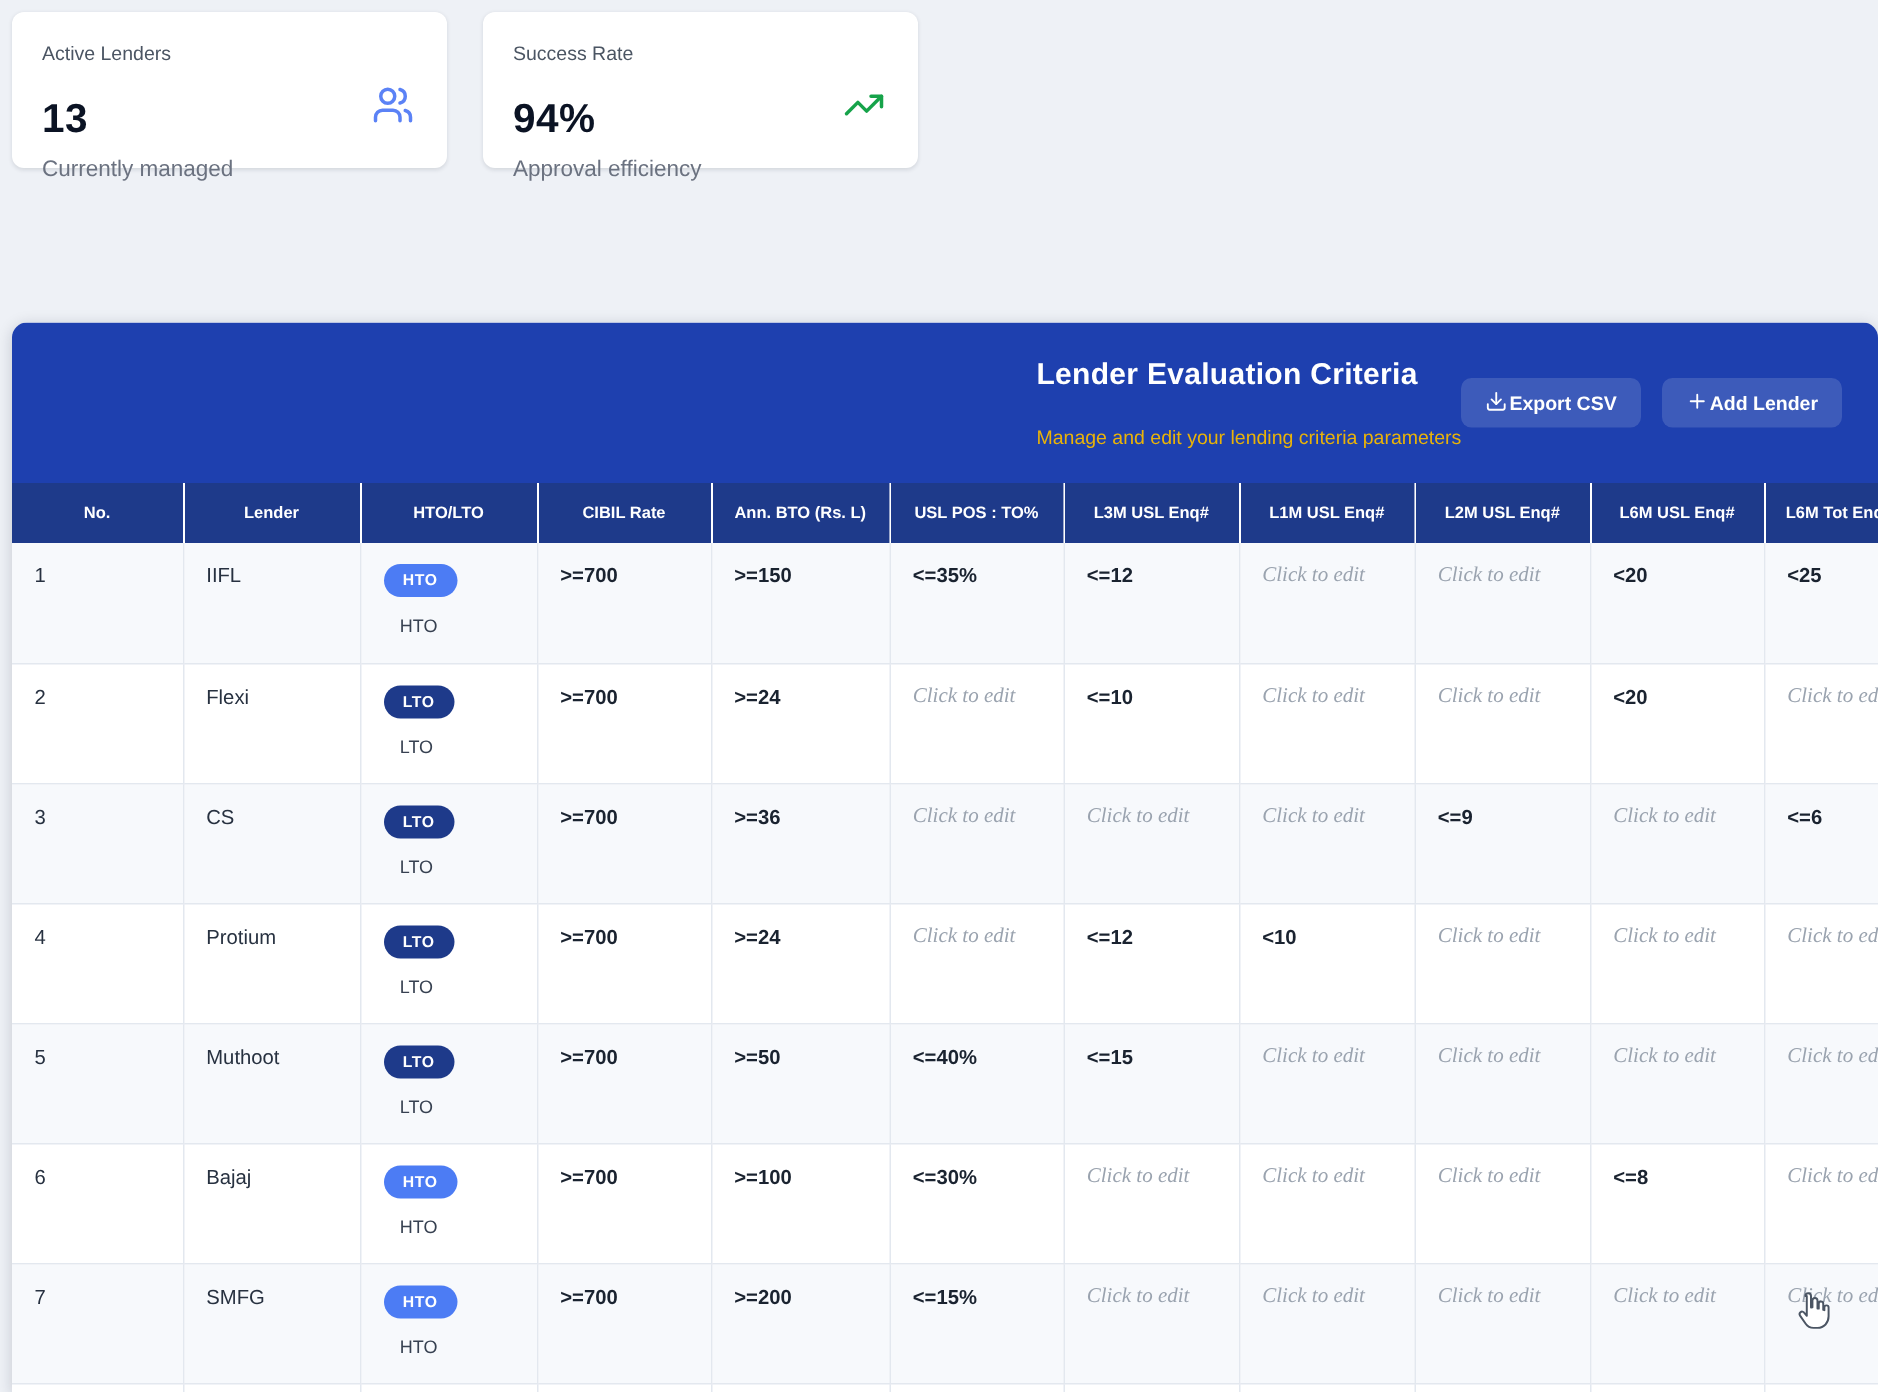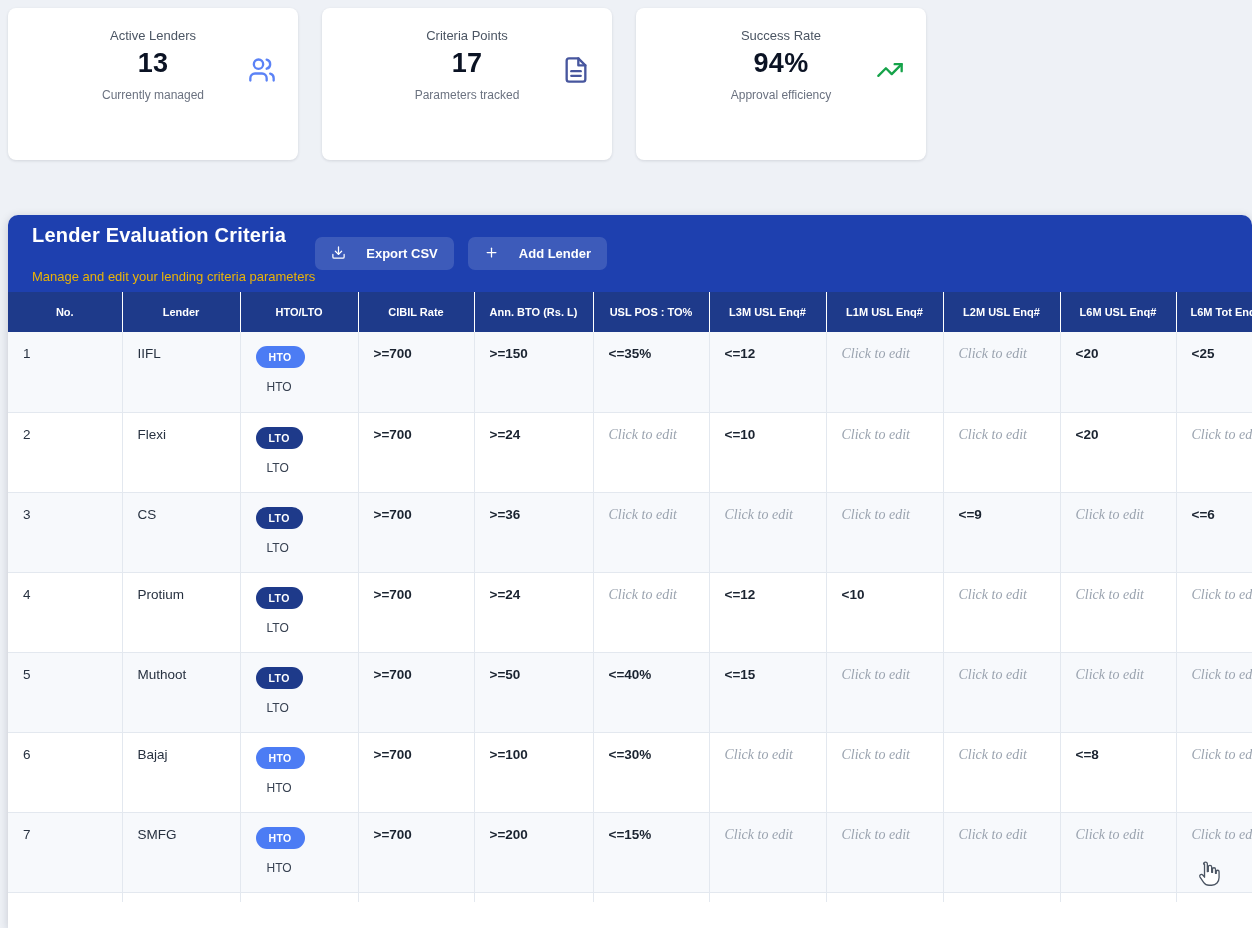--- a/index.html
+++ b/index.html
@@ -5,43 +5,43 @@
   * { margin:0; padding:0; box-sizing:border-box; }
   html,body { width:1252px; height:928px; overflow:hidden; }
   body {
     background:#eef1f6;
     font-family:"Liberation Sans", sans-serif;
     position:relative;
   }
   
   .cards { position:absolute; top:8px; left:8px; display:flex; gap:24px; }
   .card {
-    width:290px; height:152px; background:#ffffff; border-radius:8px;
-    box-shadow:0 1px 3px rgba(15,23,42,.12); padding:20px 20px; position:relative;text-align:center;
+    width:290px; height:104px; background:#ffffff; border-radius:8px;
+    box-shadow:0 1px 3px rgba(15,23,42,.12); padding:20px 20px; position:relative;
   }
   .card-label { font-size:13px; color:#4b5563; }
-  .card-value { font-size:27px; font-weight:bold; color:#0b1324; margin-top:5px; letter-spacing:.3px; }
-  .card-sub { font-size:12px; color:#6b7280; margin-top:9px; }
+  .card-value { font-size:27px; font-weight:bold; color:#0b1324; margin-top:21px; letter-spacing:.3px; }
+  .card-sub { font-size:15px; color:#6b7280; margin-top:9px; }
   .card-icon { position:absolute; right:22px; top:48px; width:28px; height:28px; }
   .card-icon svg { width:28px; height:28px; }
   
   .panel {
     position:absolute; top:215px; left:8px; width:1244px; height:713px;
     border-radius:10px 10px 0 0; overflow:hidden; background:#ffffff;
     box-shadow:0 2px 10px rgba(15,23,42,.18);
   }
   .panel-header {
-    background:#1e40af; height:77px; padding:20px 24px;
-    display:flex; justify-content:flex-start; align-items:center;
+    background:#1e40af; height:107px; padding:20px 24px;
+    display:flex; justify-content:flex-end; align-items:center;
   }
   .panel-title { color:#ffffff; font-size:20px; font-weight:bold; letter-spacing:.2px; }
   .panel-subtitle { color:#eab308; font-size:13px; margin-top:22px; }
   .panel-actions { display:flex; gap:14px; }
   .btn {
-    display:flex; align-items:center; gap:20px; background:rgba(255,255,255,.14);
+    display:flex; align-items:center; gap:1px; background:rgba(255,255,255,.14);
     border:none; border-radius:7px; color:#ffffff; font-weight:bold; font-size:13px;
     padding:0 16px; height:33px; font-family:"Liberation Sans",sans-serif; cursor:pointer;
   }
   .btn svg { width:15px; height:15px; }
   
   .table-wrap { width:1252px; overflow:hidden; }
   table { border-collapse:collapse; table-layout:fixed; width:1298px; background:#fff; }
   thead th {
     background:#1e3a8a; color:#ffffff; font-size:11px; font-weight:bold;
     height:40px; text-align:center; border-right:1px solid rgba(255,255,255,.25);
@@ -77,33 +77,20 @@
   <div class="card">
     <div class="card-label">Active Lenders</div>
     <div class="card-value">13</div>
     <div class="card-sub">Currently managed</div>
     <span class="card-icon">
       <svg viewBox="0 0 24 24" fill="none" stroke="#5b82f6" stroke-width="2" stroke-linecap="round" stroke-linejoin="round">
           <path d="M16 21v-2a4 4 0 0 0-4-4H6a4 4 0 0 0-4 4v2"></path>
           <circle cx="9" cy="7" r="4"></circle>
           <path d="M22 21v-2a4 4 0 0 0-3-3.87"></path>
           <path d="M16 3.13a4 4 0 0 1 0 7.75"></path>
-        </svg>
-    </span>
-  </div>
-  <div class="card">
-    <div class="card-label">Criteria Points</div>
-    <div class="card-value">17</div>
-    <div class="card-sub">Parameters tracked</div>
-    <span class="card-icon">
-      <svg viewBox="0 0 24 24" fill="none" stroke="#47569e" stroke-width="2" stroke-linecap="round" stroke-linejoin="round">
-          <path d="M14 2H6a2 2 0 0 0-2 2v16a2 2 0 0 0 2 2h12a2 2 0 0 0 2-2V8z"></path>
-          <path d="M14 2v6h6"></path>
-          <line x1="16" y1="13" x2="8" y2="13"></line>
-          <line x1="16" y1="17" x2="8" y2="17"></line>
         </svg>
     </span>
   </div>
   <div class="card">
     <div class="card-label">Success Rate</div>
     <div class="card-value">94%</div>
     <div class="card-sub">Approval efficiency</div>
     <span class="card-icon">
       <svg viewBox="0 0 24 24" fill="none" stroke="#16a34a" stroke-width="2" stroke-linecap="round" stroke-linejoin="round">
           <polyline points="22 7 13.5 15.5 8.5 10.5 2 17"></polyline>

